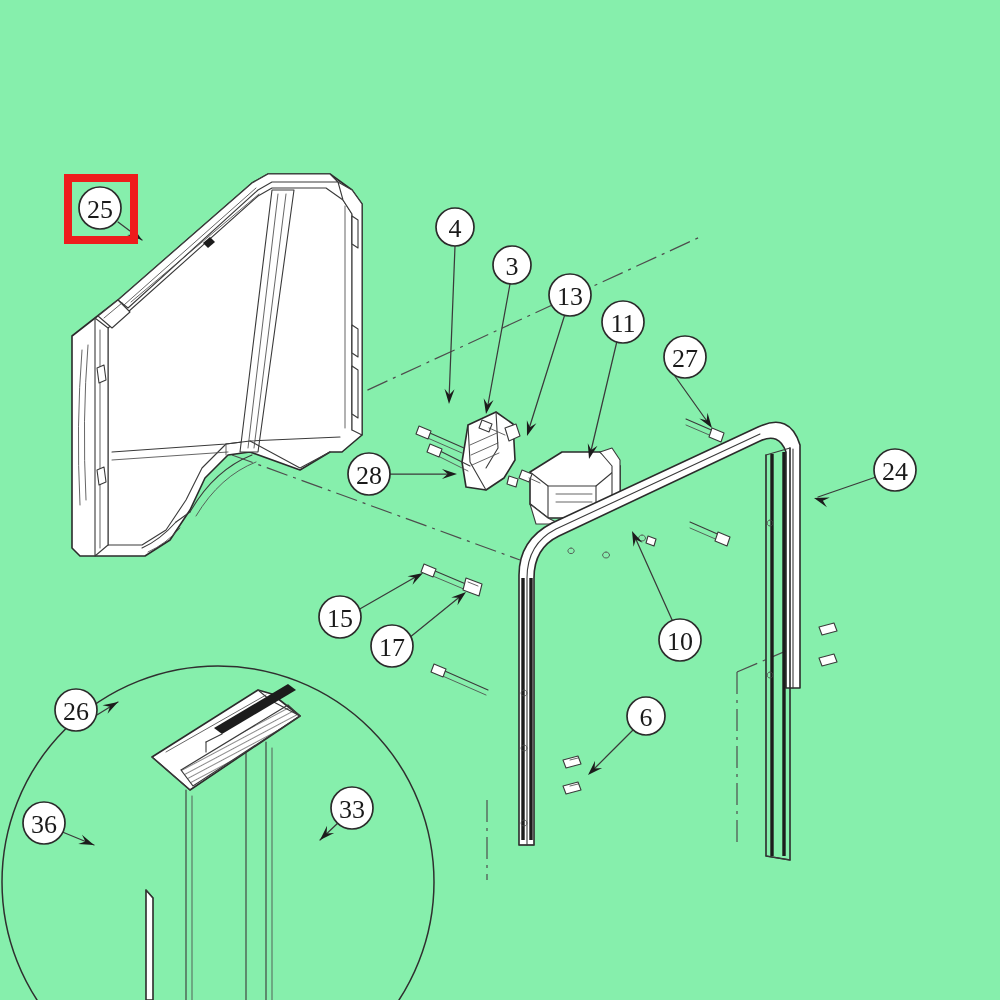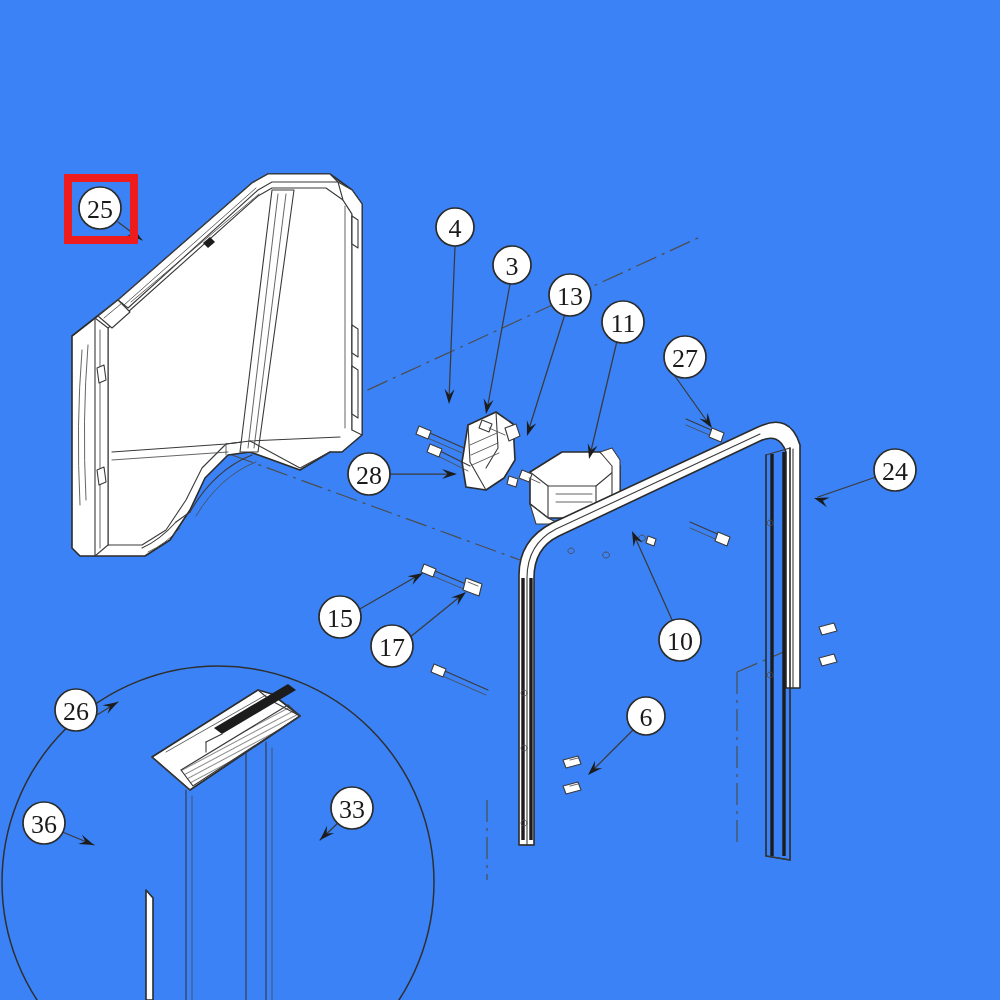--- a/index.html
+++ b/index.html
@@ -14,21 +14,21 @@
     font-family: "Liberation Serif", serif;
     overflow: hidden;
     position: relative;
   }
   #diagram-root {
     position: absolute;
     left: 0;
     top: 0;
     width: 1000px;
     height: 1000px;
-    background: #3b82f6;
+    background: #86efac;
   }
   svg.sheet {
     display: block;
     width: 1000px;
     height: 1000px;
   }
   .ln   { fill: none; stroke: #2b2b2b; stroke-width: 1.6; stroke-linejoin: round; stroke-linecap: round; }
   .ln-h { fill: none; stroke: #3a3a3a; stroke-width: 1.1; stroke-linejoin: round; stroke-linecap: round; }
   .ln-t { fill: none; stroke: #4a4a4a; stroke-width: 0.85; stroke-linejoin: round; stroke-linecap: round; }
   .ln-thick { fill: none; stroke: #1c1c1c; stroke-width: 3.4; stroke-linecap: butt; }

